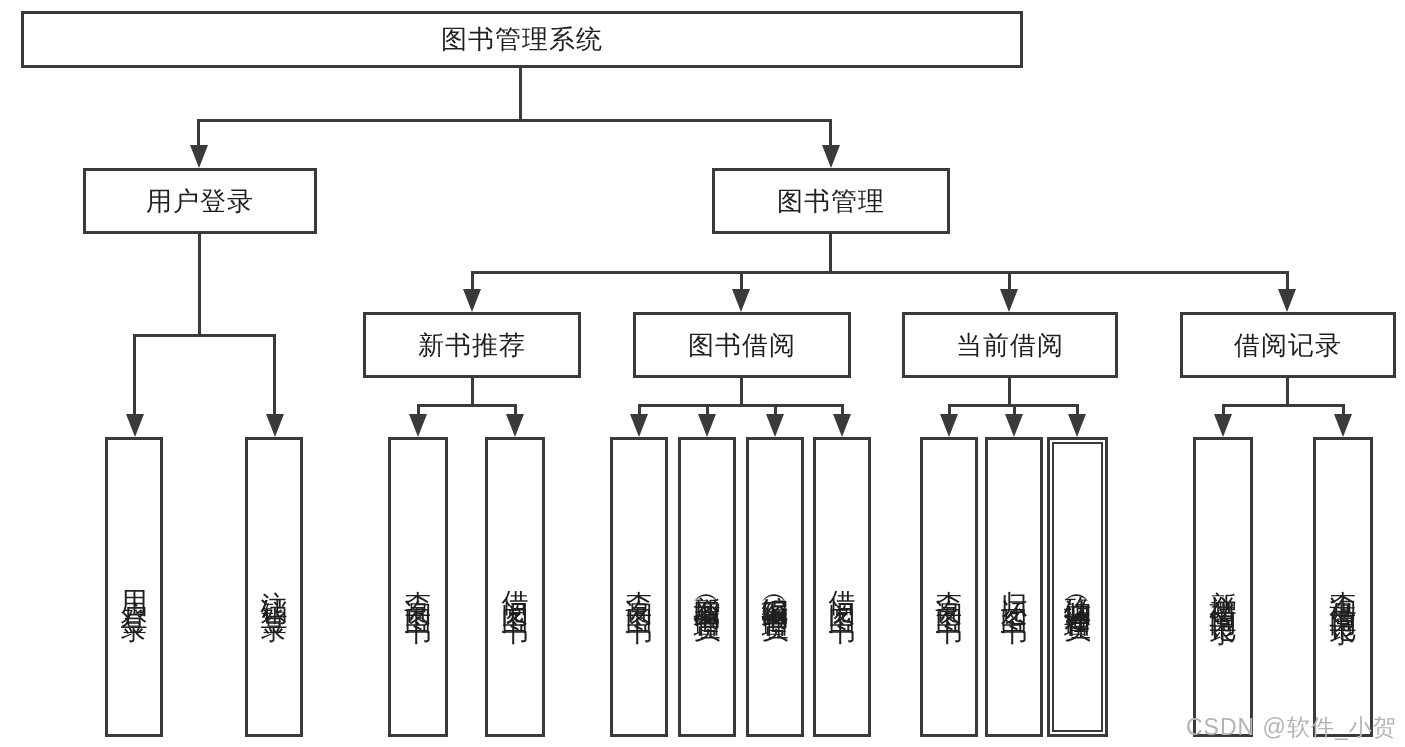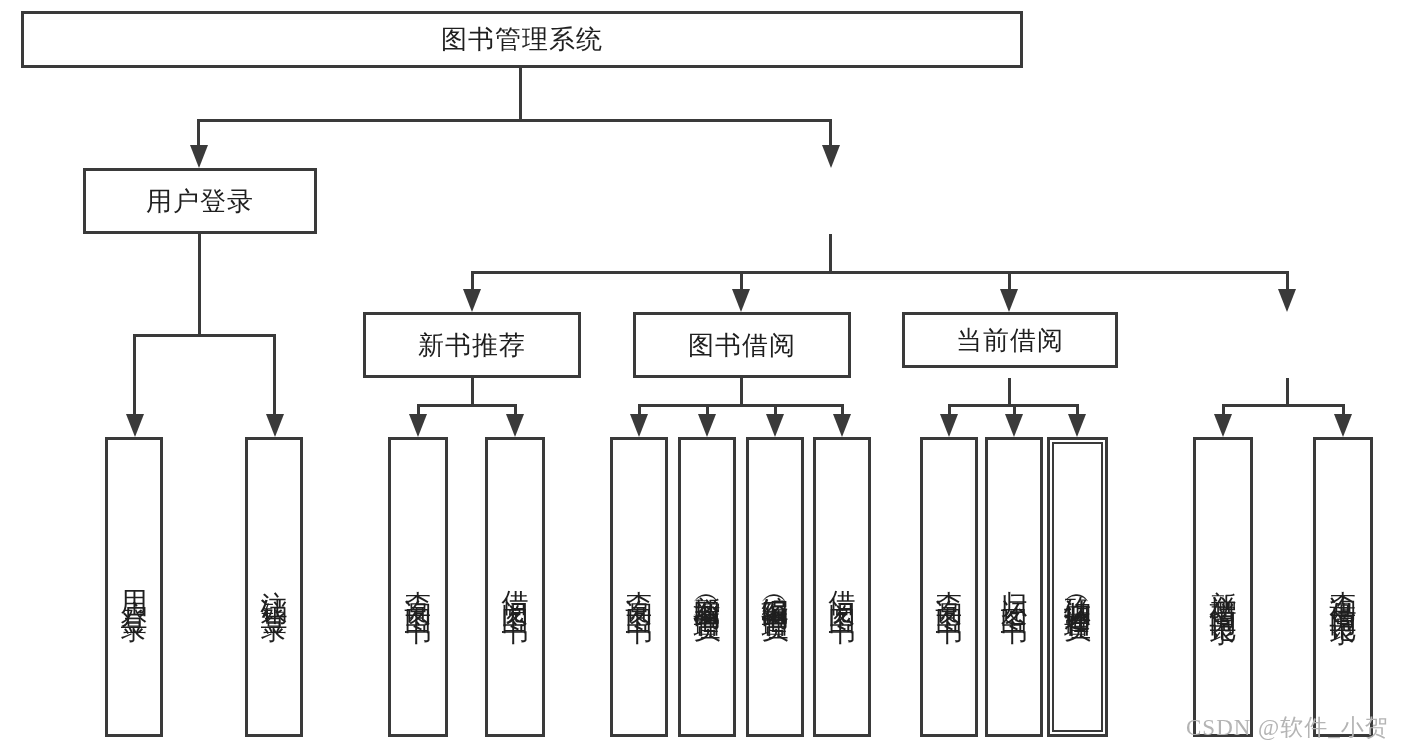--- a/index.html
+++ b/index.html
@@ -1,18 +1,18 @@
 <!DOCTYPE html>
 <html style="--line: #3a3a3a; --text: #1f1f1f; --bg: #ffffff; --wm: #b4b4b4;"><head>
 <meta charset="utf-8">
 <style>
   html,body { margin:0; padding:0; background:#ffffff; }
   .stage {
     position:relative; width:1405px; height:747px; background:var(--bg,#ffffff);
-    font-family:Liberation Serif, serif; color:var(--text,#1f1f1f); overflow:hidden;
+    font-family:Liberation Sans, sans-serif; color:var(--text,#1f1f1f); overflow:hidden;
   }
   .box {
     position:absolute; box-sizing:border-box; border:3px solid var(--line,#3a3a3a);
     background:#fff; display:flex; align-items:center; justify-content:center;
     font-size:26px; letter-spacing:1px; z-index:2; white-space:nowrap;
   }
   .vbox {
     position:absolute; box-sizing:border-box; border:3px solid var(--line,#3a3a3a);
     background:#fff; display:flex; align-items:center; justify-content:center;
     writing-mode:vertical-rl; text-orientation:mixed;
@@ -95,24 +95,26 @@
   <div class="line" style="left:1286px;top:378px;width:3px;height:29px;"></div>
   <div class="line" style="left:1222px;top:404px;width:123px;height:3px;"></div>
   <div class="line" style="left:1222px;top:404px;width:3px;height:14px;"></div>
   <div class="arrow" style="left:1214px;top:414px;"></div>
   <div class="line" style="left:1342px;top:404px;width:3px;height:14px;"></div>
   <div class="arrow" style="left:1334px;top:414px;"></div>
 
   <div class="box" style="left:21px;top:11px;width:1002px;height:57px;">图书管理系统</div>
 
   <div class="box" style="left:83px;top:168px;width:234px;height:66px;">用户登录</div>
+  <div class="box" style="left:712px;top:168px;width:238px;height:66px;">图书管理</div>
 
   <div class="box" style="left:633px;top:312px;width:218px;height:66px;">图书借阅</div>
   <div class="box" style="left:363px;top:312px;width:218px;height:66px;">新书推荐</div>
-  <div class="box" style="left:902px;top:312px;width:216px;height:56px;">当前借阅</div>
+  <div class="box" style="left:902px;top:312px;width:216px;height:66px;">当前借阅</div>
+  <div class="box" style="left:1180px;top:312px;width:216px;height:66px;">借阅记录</div>
 
   <div class="vbox" style="left:105px;top:437px;width:58px;height:300px;">用户登录</div>
   <div class="vbox" style="left:245px;top:437px;width:58px;height:300px;">注销登录</div>
 
   <div class="vbox" style="left:388px;top:437px;width:60px;height:300px;">查询图书</div>
   <div class="vbox" style="left:485px;top:437px;width:60px;height:300px;">借阅图书</div>
 
   <div class="vbox" style="left:610px;top:437px;width:58px;height:300px;">查询图书</div>
   <div class="vbox long" style="left:678px;top:437px;width:58px;height:300px;">新增图书（管理员）</div>
   <div class="vbox long" style="left:746px;top:437px;width:58px;height:300px;">编辑图书（管理员）</div>

